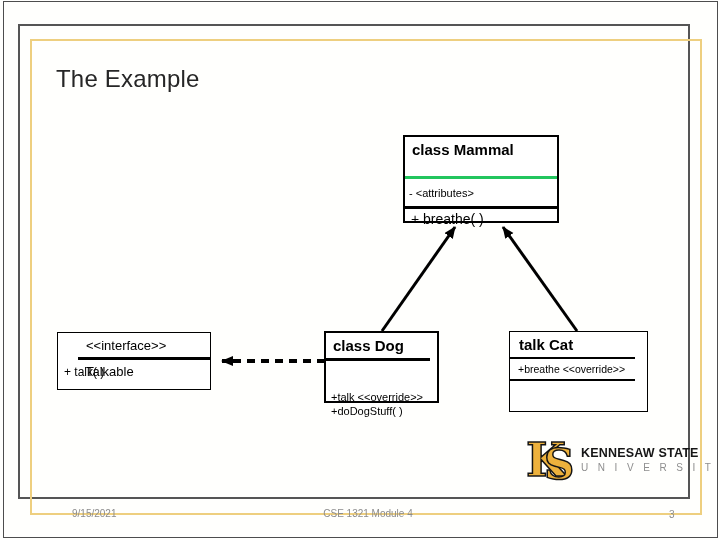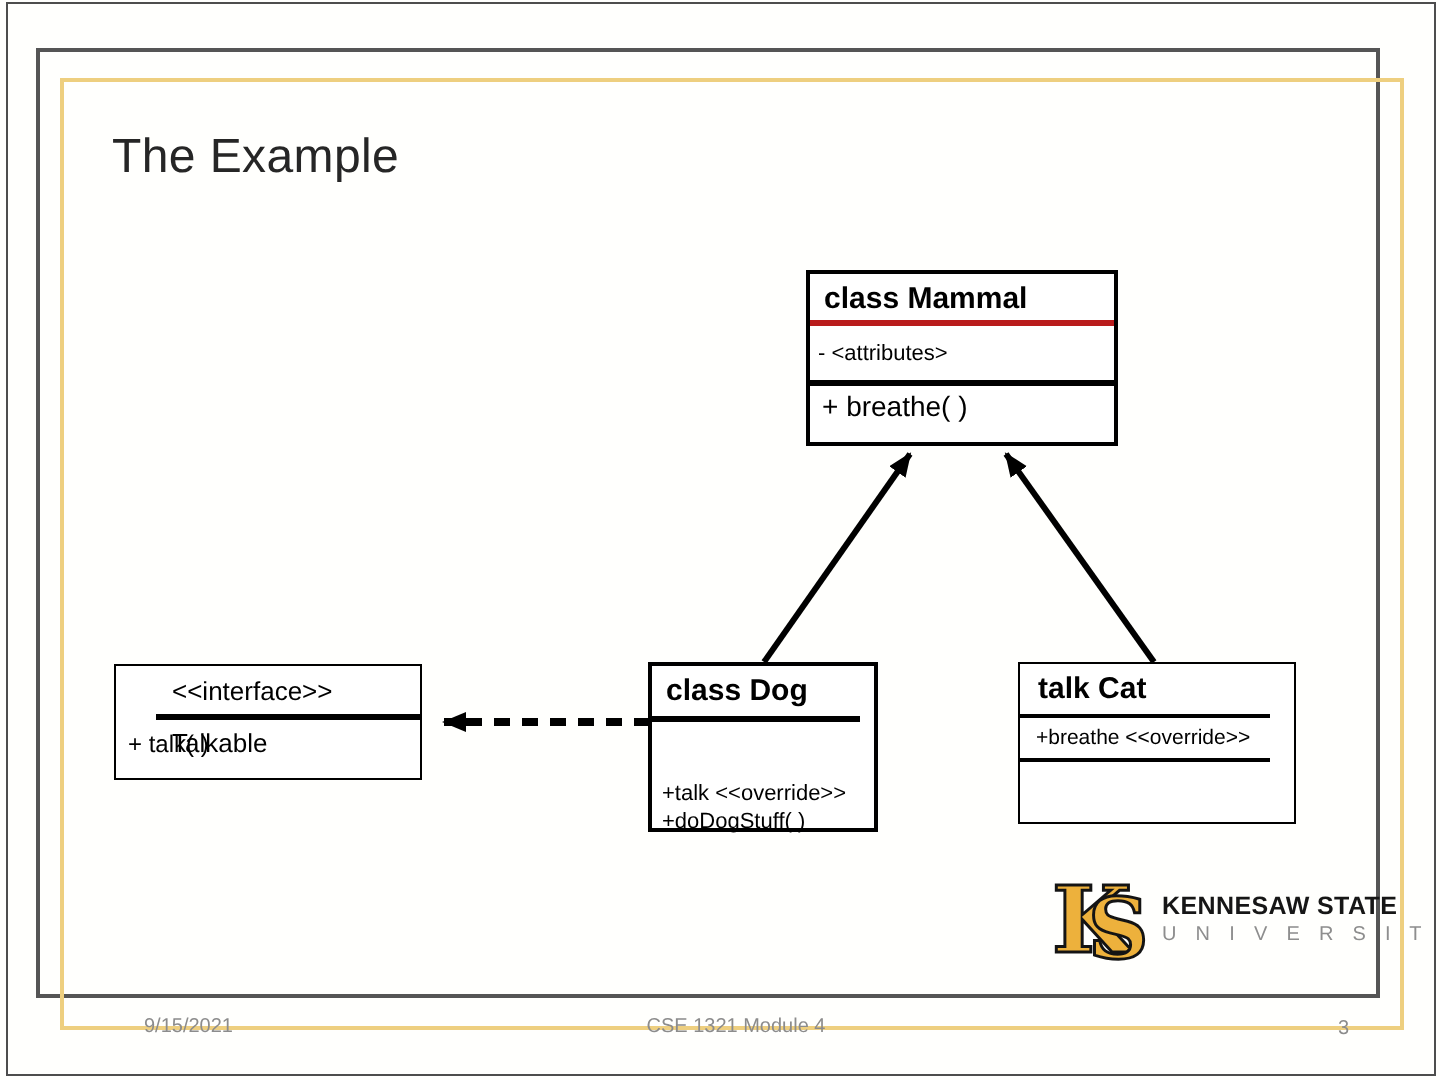--- a/index.html
+++ b/index.html
@@ -12,29 +12,29 @@
   .outer-border { position:absolute; left:3px; top:1px; right:2px; bottom:2px; border:1px solid #4d4d4d; }
   .frame-gray  { position:absolute; left:18px; top:24px; width:672px; height:475px; border:2px solid #555555; }
   .frame-gold  { position:absolute; left:30px; top:39px; width:672px; height:476px; border:2px solid #EECF7F; }
 
   .title { position:absolute; left:56px; top:65px; font-size:24px; font-weight:normal; color:#262626; letter-spacing:0.2px; }
 
   
   .uml-box { position:absolute; background:#ffffff; border:2px solid #000; color:#000; }
 
   .mammal { left:403px; top:135px; width:156px; height:88px; }
-  .mammal .hdr { height:26px; line-height:25px; font-size:15px; font-weight:bold; padding-left:7px; border-bottom:3px solid #b91c1c; }
+  .mammal .hdr { height:42px; line-height:25px; font-size:15px; font-weight:bold; padding-left:7px; border-bottom:3px solid #22c55e; }
   .mammal .attr { height:30px; line-height:29px; font-size:11px; padding-left:4px; border-bottom:3px solid #000; }
   .mammal .meth { height:22px; line-height:20px; font-size:14px; padding-left:6px; }
 
   .talkable { left:57px; top:332px; width:154px; height:58px; border-width:1.5px; }
   .talkable .hdr { height:27px; line-height:26px; font-size:13px; padding-left:8px; border-bottom:3px solid #000;margin-left:20px; }
   .talkable .meth { font-size:12px; line-height:24px; padding-left:6px; }
 
-  .dog { left:324px; top:331px; width:115px; height:85px; }
+  .dog { left:324px; top:331px; width:115px; height:72px; }
   .dog .hdr { height:25px; line-height:25px; font-size:15px; font-weight:bold; padding-left:7px; }
   .dog .sep { height:0; border-top:3px solid #000; width:94%; }
   .dog .body { font-size:11px; line-height:14px; padding:5px 0 0 5px;margin-top:24px; }
 
   .cat { left:509px; top:331px; width:139px; height:81px; border-width:1.5px; }
   .cat .hdr { height:25px; line-height:25px; font-size:15px; font-weight:bold; padding-left:9px; }
   .cat .sep { height:0; border-top:2.5px solid #000; width:91%; }
   .cat .line1 { font-size:10.5px; line-height:20px; padding-left:8px; }
 
   .arrows { position:absolute; left:0; top:0; width:720px; height:540px; pointer-events:none; }

